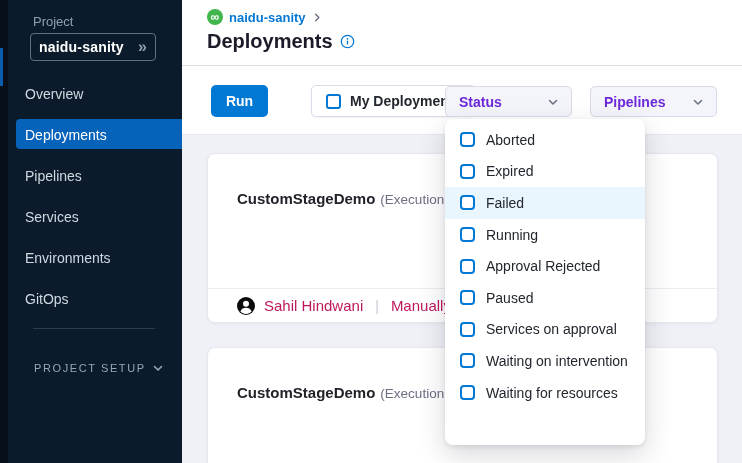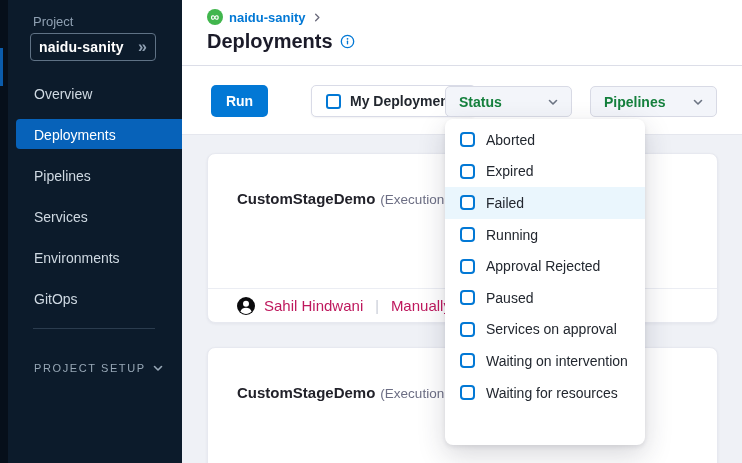--- a/index.html
+++ b/index.html
@@ -14,21 +14,21 @@
   .edge-strip { position:absolute; left:0; top:0; width:8px; height:463px; background:#060f1a; }
   .edge-accent { position:absolute; left:0; top:48px; width:3px; height:38px; background:#0b5cab; }
   .project-label { position:absolute; left:33px; top:14px; font-size:13px; color:#8fa0b2; }
   .project-box { position:absolute; left:30px; top:33px; width:126px; height:28px;
     border:1px solid #5f7285; border-radius:4px; display:flex; align-items:center;
     justify-content:space-between; padding:0 8px; cursor:pointer; background:transparent; }
   .project-value { color:#ffffff; font-weight:bold; font-size:14px; letter-spacing:0.2px; }
   .double-chevron { color:#8fa0b2; font-size:16px; font-weight:bold; line-height:1; }
   .nav { position:absolute; top:73px; left:0; width:182px; }
   .nav-item { position:relative; height:41px; display:flex; align-items:center;
-    padding-left:34px; color:#cfd9e2; font-size:14px; cursor:pointer; }
+    padding-left:25px; color:#cfd9e2; font-size:14px; cursor:pointer; }
   .nav-item span { position:relative; z-index:1; }
   .nav-item.active { color:#ffffff; font-weight:500; }
   .nav-item.active::before { content:""; position:absolute; left:16px; right:0; top:5px;
     height:30px; background:#0762b9; border-radius:4px 0 0 4px; z-index:0; }
   .sidebar-divider { position:absolute; left:33px; top:328px; width:122px; height:1px; background:#2b3c4e; }
   .project-setup { position:absolute; left:34px; top:350px; width:130px; display:flex;
     align-items:center; justify-content:space-between; cursor:pointer;margin-top:12px; }
   .project-setup-label { font-size:11px; letter-spacing:1.6px; color:#97a7b6; font-weight:500; }
 
   
@@ -50,21 +50,21 @@
   .my-deployments { position:absolute; left:129px; top:19px; height:32px; padding:0 14px;
     background:#fff; border:1px solid #d9dbe7; border-radius:5px; display:flex; align-items:center;
     gap:9px; box-shadow:0 1px 2px rgba(40,41,61,0.06); cursor:pointer; }
   .checkbox { width:15px; height:15px; border:2px solid #0278d5; border-radius:3px; background:#fff; flex-shrink:0; }
   .check-label { font-size:14px; font-weight:600; color:#22272f; white-space:nowrap; }
   .filter-select { position:absolute; top:20px; height:31px; width:127px; background:#f3f5fa;
     border:1px solid #d8dae5; border-radius:5px; display:flex; align-items:center;
     justify-content:space-between; padding:0 12px 0 13px; cursor:pointer; }
   #status-select { left:263px; }
   #pipelines-select { left:408px; }
-  .filter-label { font-size:14px; font-weight:600; color:#15803d; }
+  .filter-label { font-size:14px; font-weight:600; color:#6d28d9; }
 
   
   .card { position:absolute; left:25px; width:511px; background:#fff; border:1px solid #e7e9f0;
     border-radius:8px; box-shadow:0 1px 3px rgba(40,41,61,0.06); }
   #card1 { top:153px; height:170px; }
   #card2 { top:347px; height:130px; }
   .card-title-row { position:absolute; left:29px; top:20px; display:flex; align-items:baseline;
     gap:5px; white-space:nowrap; overflow:hidden; max-width:460px;margin-top:16px; }
   .card-title { font-size:15px; font-weight:bold; color:#22222a; }
   .card-subtitle { font-size:13.5px; color:#6c6e84; }

